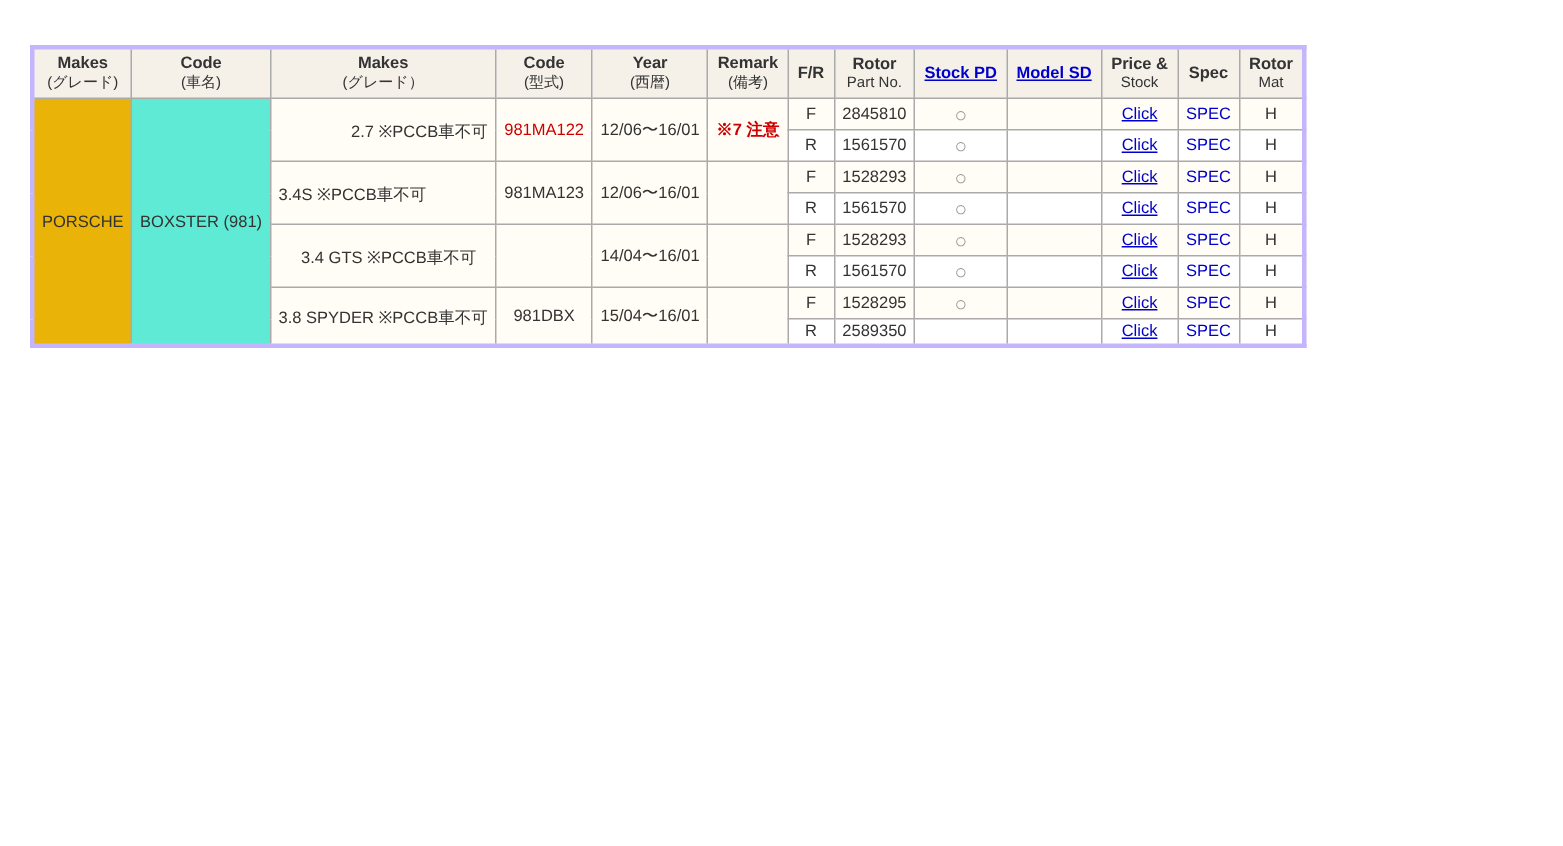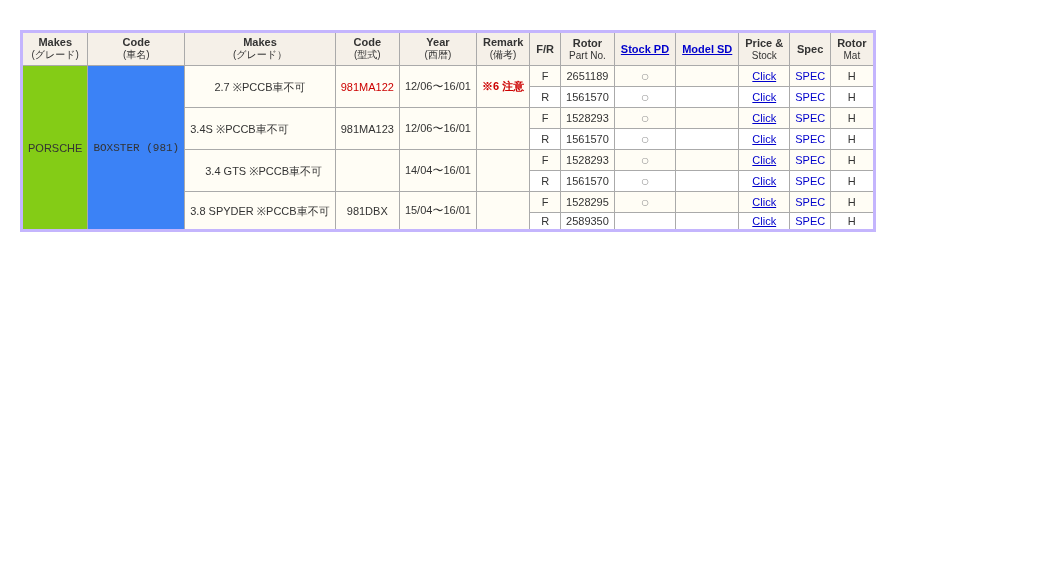--- a/index.html
+++ b/index.html
@@ -80,28 +80,28 @@
         </th>
         <th rowspan="2">Spec</th>
         <th rowspan="2">
           <span>Rotor</span><br>
           <span class="th-sub">Mat</span>
         </th>
       </tr>
     </thead>
     <tbody id="table-body">
     <tr style="background: rgb(255, 253, 245);">
-          <td rowspan="8" style="background: #84cc16;">PORSCHE</td>
-          <td rowspan="8" style="background: #3b82f6; font-family: Liberation Mono, monospace;">BOXSTER (981)</td>
-          <td rowspan="2" style="text-align: center;">2.7 ※PCCB車不可</td>
+          <td rowspan="8" style="background: #eab308;">PORSCHE</td>
+          <td rowspan="8" style="background: #5eead4;">BOXSTER (981)</td>
+          <td rowspan="2" style="text-align: right;">2.7 ※PCCB車不可</td>
           <td rowspan="2" style="color: rgb(204, 0, 0);">981MA122</td>
           <td rowspan="2">12/06〜16/01</td>
-          <td rowspan="2"><span style="color:#cc0000;font-weight:bold;">※6 注意</span></td>
+          <td rowspan="2"><span style="color:#cc0000;font-weight:bold;">※7 注意</span></td>
           <td>F</td>
-          <td>2651189</td>
+          <td>2845810</td>
           <td style="color: rgb(153, 153, 153); font-size: 14px;">○</td>
           <td></td>
           <td style="color: rgb(0, 0, 204); text-decoration: underline; cursor: pointer;">Click</td>
           <td style="color: rgb(0, 0, 204); cursor: pointer;">SPEC</td>
           <td>H</td>
         </tr>
         <tr style="background: rgb(255, 255, 255);">
           <td>R</td>
           <td>1561570</td>
           <td style="color: rgb(153, 153, 153); font-size: 14px;">○</td>

